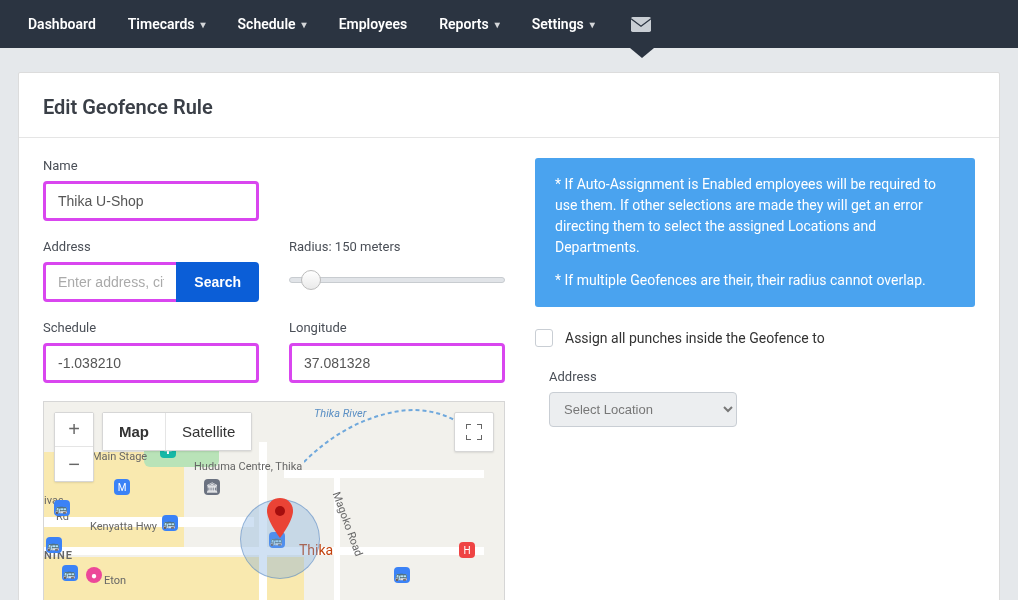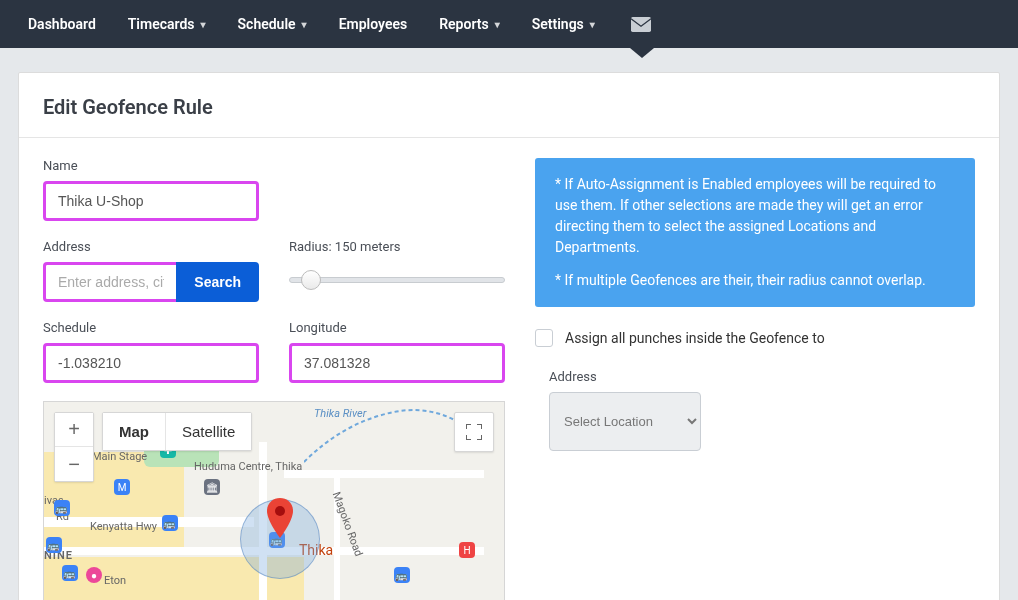--- a/index.html
+++ b/index.html
@@ -279,22 +279,22 @@
       border-radius: 3px;
       background: #fff;
       cursor: pointer;
     }
     .checkbox-label {
       font-size: 14px;
       color: #333;
     }
 
     select.form-select {
-      width: 152px;
-      padding: 20px 10px;
+      width: 188px;
+      padding: 8px 10px;
       border: 1px solid #c9ced4;
       border-radius: 4px;
       background: #eceef0;
       color: #777;
       font-size: 13px;
     }
   </style>
 </head>
 <body>
 

